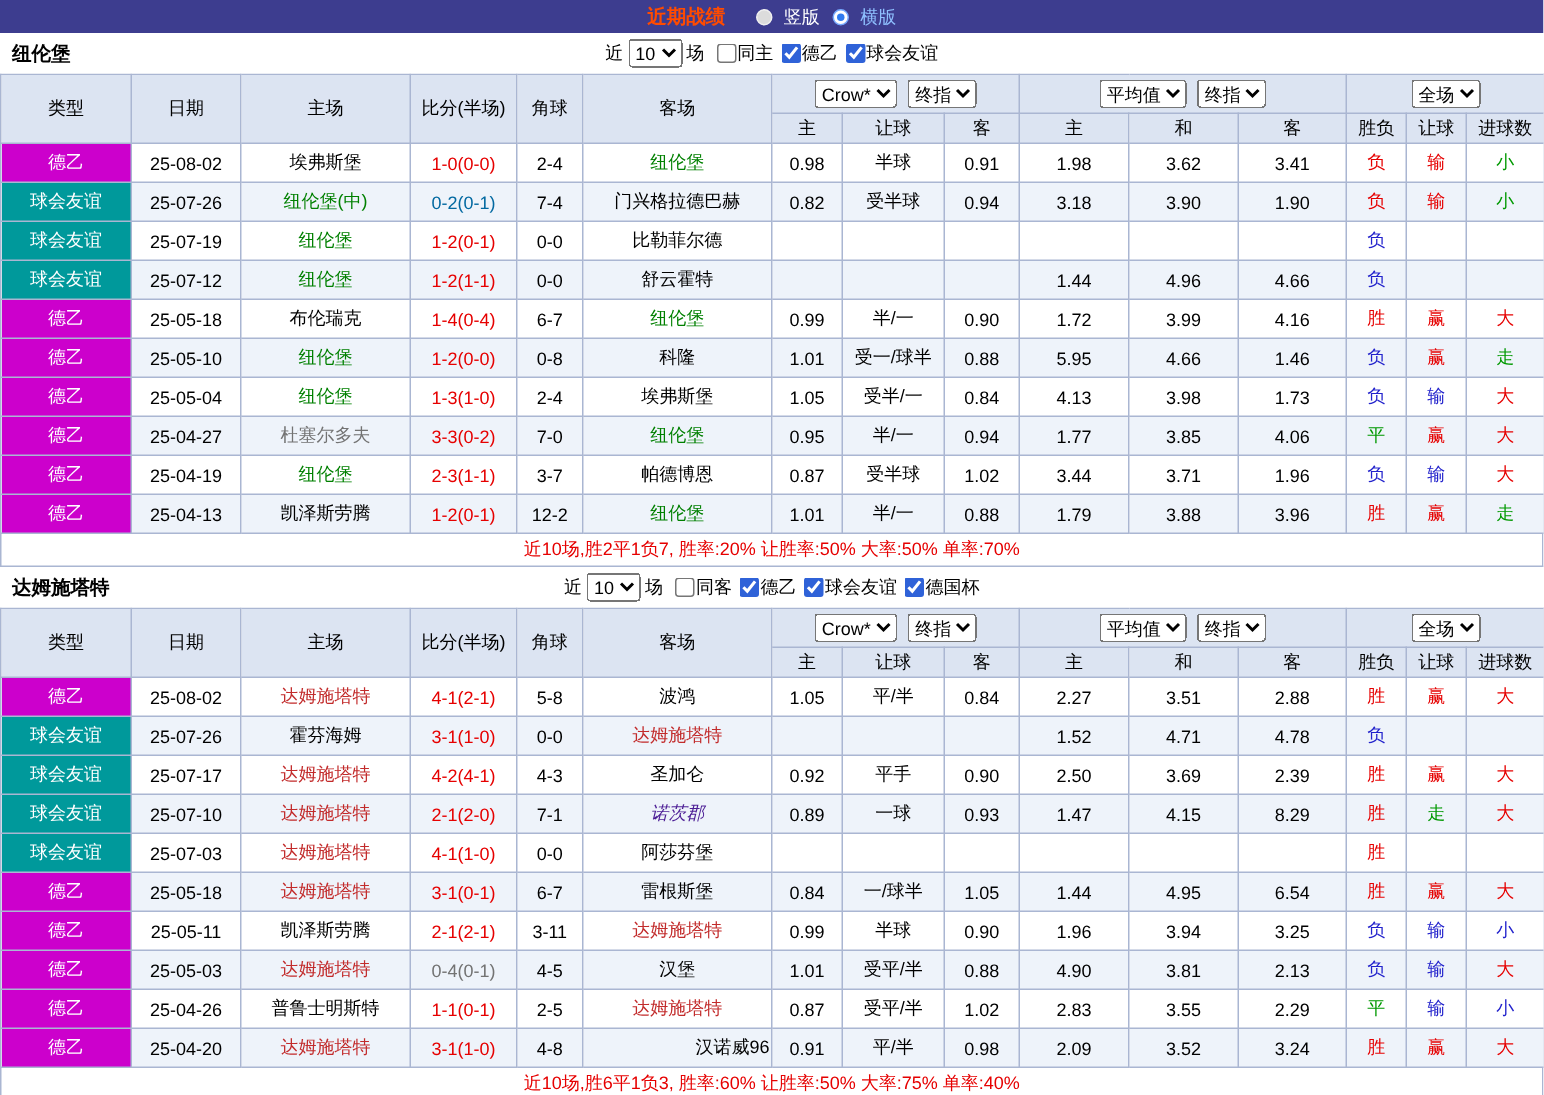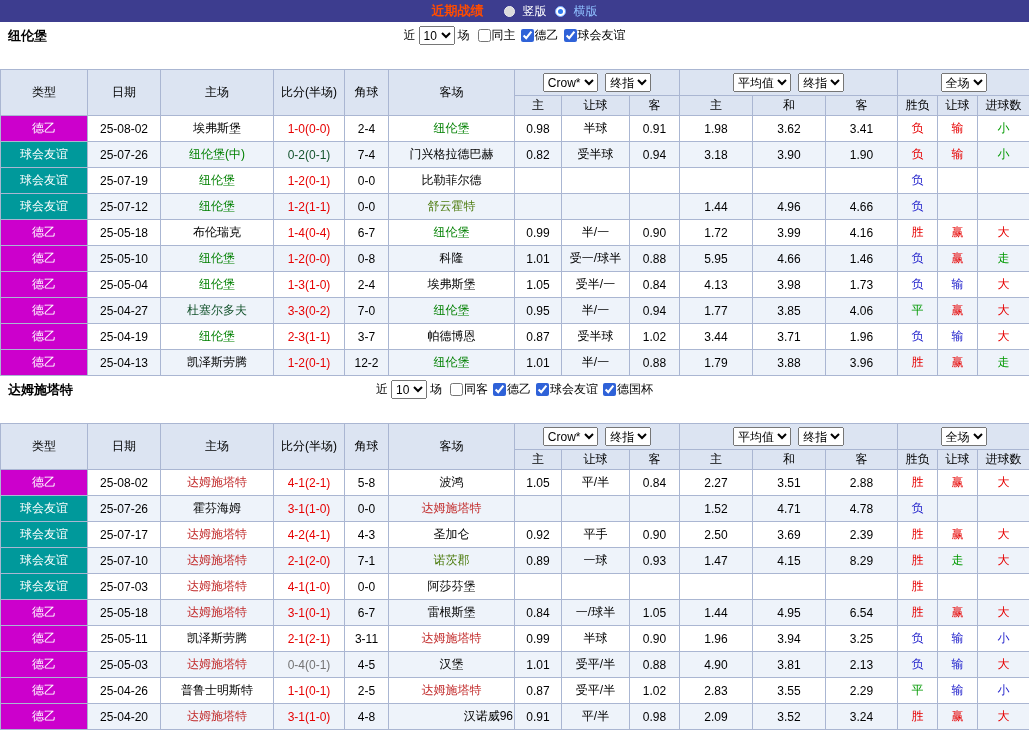--- a/index.html
+++ b/index.html
@@ -16,21 +16,21 @@
   .radio.sel::after{content:"";position:absolute;left:2px;top:2px;right:2px;bottom:2px;border-radius:50%;background:#2f7bf0;}
   .tb-lab{color:#fff;cursor:pointer;}
   .tb-lab.sel{color:#8fc0ff;}
   .sec-top{height:27px;position:relative;display:flex;align-items:center;background:#fff;}
   .team-name{position:absolute;left:8px;font-weight:bold;font-size:13px;}
   .controls{margin:0 auto;display:flex;align-items:center;gap:3px;}
   .controls select{font-size:12px;height:19px;}
   .controls .cbs{display:inline-flex;align-items:center;}
   .controls label{display:inline-flex;align-items:center;gap:1px;margin-left:5px;cursor:pointer;}
   .controls input[type=checkbox]{width:13px;height:13px;accent-color:#2f62d8;cursor:pointer;}
-  table{border-collapse:collapse;table-layout:fixed;width:1029px;margin-top:20px;}
+  table{border-collapse:collapse;table-layout:fixed;width:1029px;}
   th,td{border:1px solid var(--grid_border);text-align:center;white-space:nowrap;overflow:hidden;font-weight:normal;padding:0 1px;}
   thead th{background:var(--header_bg);}
   tr.hr1 th{height:26px;}
   tr.hr2 th{height:20px;}
   tbody td{height:26px;background-clip:padding-box;}
   tbody tr:nth-child(even){background:var(--row_stripe);}
   .selcell select{font-size:12px;height:19px;margin:0 2px;}
   .summary{height:22px;line-height:21px;text-align:center;color:var(--summary_text);border:1px solid var(--grid_border);border-top:none;background:#fff;}
 </style>
 </head>
@@ -132,21 +132,21 @@
           <td>3.62</td>
           <td>3.41</td>
           <td style="color: rgb(230, 0, 0);">负</td>
           <td style="color: rgb(230, 0, 0);">输</td>
           <td style="color: rgb(0, 153, 0);">小</td>
         </tr>
         <tr>
           <td style="color: rgb(255, 255, 255); background: rgb(0, 153, 155);">球会友谊</td>
           <td>25-07-26</td>
           <td style="color: rgb(0, 128, 0);">纽伦堡(中)</td>
-          <td style="color: #14532d;">0-2(0-1)</td>
+          <td style="color: #0369a1;">0-2(0-1)</td>
           <td>7-4</td>
           <td style="color: rgb(0, 0, 0);">门兴格拉德巴赫</td>
           <td>0.82</td>
           <td>受半球</td>
           <td>0.94</td>
           <td>3.18</td>
           <td>3.90</td>
           <td>1.90</td>
           <td style="color: rgb(230, 0, 0);">负</td>
           <td style="color: rgb(230, 0, 0);">输</td>
@@ -168,21 +168,21 @@
           <td style="color: rgb(34, 34, 204);">负</td>
           <td></td>
           <td></td>
         </tr>
         <tr>
           <td style="color: rgb(255, 255, 255); background: rgb(0, 153, 155);">球会友谊</td>
           <td>25-07-12</td>
           <td style="color: rgb(0, 128, 0);">纽伦堡</td>
           <td style="color: rgb(230, 0, 0);">1-2(1-1)</td>
           <td>0-0</td>
-          <td style="color: #4d7c0f;">舒云霍特</td>
+          <td style="color: #000000;">舒云霍特</td>
           <td></td>
           <td></td>
           <td></td>
           <td>1.44</td>
           <td>4.96</td>
           <td>4.66</td>
           <td style="color: rgb(34, 34, 204);">负</td>
           <td></td>
           <td></td>
         </tr>
@@ -233,21 +233,21 @@
           <td>4.13</td>
           <td>3.98</td>
           <td>1.73</td>
           <td style="color: rgb(34, 34, 204);">负</td>
           <td style="color: rgb(34, 34, 204);">输</td>
           <td style="color: rgb(230, 0, 0);">大</td>
         </tr>
         <tr>
           <td style="color: rgb(255, 255, 255); background: rgb(204, 0, 204);">德乙</td>
           <td>25-04-27</td>
-          <td style="color: #14532d;">杜塞尔多夫</td>
+          <td style="color: #737373;">杜塞尔多夫</td>
           <td style="color: rgb(230, 0, 0);">3-3(0-2)</td>
           <td>7-0</td>
           <td style="color: rgb(0, 128, 0);">纽伦堡</td>
           <td>0.95</td>
           <td>半/一</td>
           <td>0.94</td>
           <td>1.77</td>
           <td>3.85</td>
           <td>4.06</td>
           <td style="color: rgb(0, 153, 0);">平</td>
@@ -283,20 +283,21 @@
           <td>0.88</td>
           <td>1.79</td>
           <td>3.88</td>
           <td>3.96</td>
           <td style="color: rgb(230, 0, 0);">胜</td>
           <td style="color: rgb(230, 0, 0);">赢</td>
           <td style="color: rgb(0, 153, 0);">走</td>
         </tr>
       </tbody>
   </table>
+  <div class="summary">近10场,胜2平1负7, 胜率:20% 让胜率:50% 大率:50% 单率:70%</div>
 </div>
 
 <div class="sec">
   <div class="sec-top">
     <span class="team-name">达姆施塔特</span>
     <div class="controls">
       <span>近</span>
       <select><option>10</option></select>
       <span>场</span>
       <span class="cbs">
@@ -420,21 +421,21 @@
           <td style="color: rgb(230, 0, 0);">胜</td>
           <td style="color: rgb(230, 0, 0);">赢</td>
           <td style="color: rgb(230, 0, 0);">大</td>
         </tr>
         <tr>
           <td style="color: rgb(255, 255, 255); background: rgb(0, 153, 155);">球会友谊</td>
           <td>25-07-10</td>
           <td style="color: rgb(194, 43, 43);">达姆施塔特</td>
           <td style="color: rgb(230, 0, 0);">2-1(2-0)</td>
           <td>7-1</td>
-          <td style="color: #4d7c0f;">诺茨郡</td>
+          <td style="color: #4c1d95; font-style: italic;">诺茨郡</td>
           <td>0.89</td>
           <td>一球</td>
           <td>0.93</td>
           <td>1.47</td>
           <td>4.15</td>
           <td>8.29</td>
           <td style="color: rgb(230, 0, 0);">胜</td>
           <td style="color: rgb(0, 153, 0);">走</td>
           <td style="color: rgb(230, 0, 0);">大</td>
         </tr>

